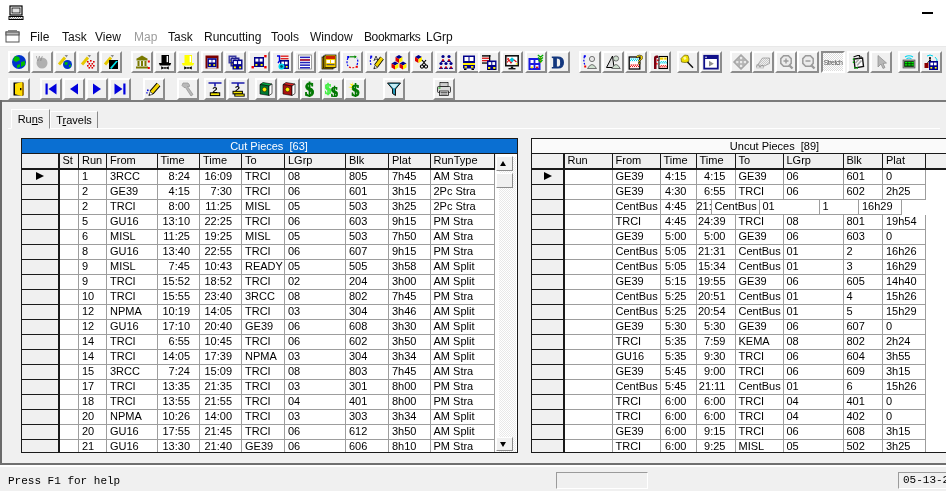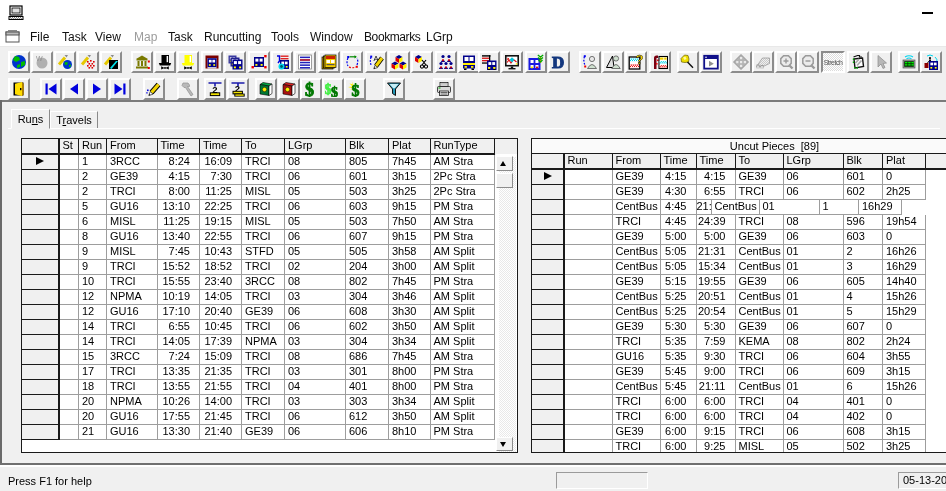--- a/index.html
+++ b/index.html
@@ -45,21 +45,21 @@
 .vscroll { position:absolute; right:0; top:15px; width:21px; bottom:0; background:#fff; }
 .sbar { position:absolute; left:3px; right:0.5px; top:3px; bottom:0;
   background:repeating-conic-gradient(#ffffff 0% 25%, #e9e9e9 0% 50%) 0 0/2px 2px; }
 .sbtn { position:absolute; left:0; width:17.5px; height:14.5px; background:#f0f0f0;
   border:1.5px solid; border-color:#ffffff #8c8c8c #8c8c8c #ffffff; }
 .sbtn:after { content:""; position:absolute; left:3.5px; width:0; height:0; }
 .sbtn.up:after { top:4px; border-left:3.8px solid transparent; border-right:3.8px solid transparent; border-bottom:5px solid #000; }
 .sbtn.dn:after { top:4px; border-left:3.8px solid transparent; border-right:3.8px solid transparent; border-top:5px solid #000; }
 .sthumb { position:absolute; left:0; width:17.5px; height:14.5px; background:#f0f0f0;
   border:1.5px solid; border-color:#ffffff #8c8c8c #8c8c8c #ffffff; }
-.statusbar { position:absolute; left:0; top:470px; width:946px; height:21px; background:#f0f0f0; font-size:11px; color:#000; }
+.statusbar { position:absolute; left:0; top:470px; width:946px; height:21px; background:#f0f0f0; font-size:11px; color:#000;font-family:Liberation Mono, monospace; }
 .spanel { position:absolute; top:2px; height:17px; border:1px solid; border-color:#9b9b9b #fff #fff #9b9b9b;
   padding:1px 4px; line-height:13px; white-space:nowrap; overflow:hidden; }
 </style></head><body>
 
 <div class="titlebar">
   <div class="title-ic"><svg width="16" height="16" viewBox="0 0 16 16">
         <rect x="2" y="1" width="12" height="9" fill="#fff" stroke="#000" stroke-width="1.2"></rect>
         <rect x="4" y="3" width="8" height="5" fill="#dfdfdf" stroke="#000" stroke-width="0.8"></rect>
         <rect x="1" y="11.5" width="14" height="3" fill="#fff" stroke="#000" stroke-width="1"></rect>
         <path d="M2 12.5 h12 M2.8 13.5 h11" stroke="#000" stroke-width="0.5" stroke-dasharray="1 1"></path>
@@ -653,20 +653,21 @@
 <div class="client">
   <div class="client-topline"></div>
   <div class="client-leftline"></div>
   <div class="tab" style="left:11px; top:8.5px; width:39px; height:20px; line-height:19px; z-index:2">Ru<u>n</u>s</div>
   <div class="tab" style="left:50px; top:10.5px; width:48px; height:18px; line-height:17px;">T<u>r</u>avels</div>
   <div class="tabline"></div>
   <div class="client-botline"></div>
   <div class="client-botline2"></div>
 
   <div class="grid" style="left:20.5px; top:38px; width:497px; height:315px;">
+    <div class="gtitle">Cut Pieces&nbsp; [63]</div>
     <div class="grow ghead">
 <div class="gsel" style="width:38px"></div>
 <div class="gcell hcell" style="width:19.5px">St</div>
 <div class="gcell hcell" style="width:28px">Run</div>
 <div class="gcell hcell" style="width:50.5px">From</div>
 <div class="gcell hcell" style="width:42.5px">Time</div>
 <div class="gcell hcell" style="width:42px">Time</div>
 <div class="gcell hcell" style="width:43px">To</div>
 <div class="gcell hcell" style="width:61px">LGrp</div>
 <div class="gcell hcell" style="width:43px">Blk</div>
@@ -726,21 +727,21 @@
         <div class="gcell" style="width:43px">603</div>
         <div class="gcell" style="width:41.5px">9h15</div>
         <div class="gcell" style="width:64px">PM Stra</div>
       </div>
 <div class="grow">
         <div class="gsel" style="width:38px"></div>
         <div class="gcell" style="width:19.5px"></div>
         <div class="gcell" style="width:28px">6</div>
         <div class="gcell" style="width:50.5px">MISL</div>
         <div class="gcell tc" style="width:42.5px">11:25</div>
-        <div class="gcell tc" style="width:42px">19:15</div>
+        <div class="gcell tc" style="width:42px">19:25</div>
         <div class="gcell" style="width:43px">MISL</div>
         <div class="gcell" style="width:61px">05</div>
         <div class="gcell" style="width:43px">503</div>
         <div class="gcell" style="width:41.5px">7h50</div>
         <div class="gcell" style="width:64px">AM Stra</div>
       </div>
 <div class="grow">
         <div class="gsel" style="width:38px"></div>
         <div class="gcell" style="width:19.5px"></div>
         <div class="gcell" style="width:28px">8</div>
@@ -753,21 +754,21 @@
         <div class="gcell" style="width:41.5px">9h15</div>
         <div class="gcell" style="width:64px">PM Stra</div>
       </div>
 <div class="grow">
         <div class="gsel" style="width:38px"></div>
         <div class="gcell" style="width:19.5px"></div>
         <div class="gcell" style="width:28px">9</div>
         <div class="gcell" style="width:50.5px">MISL</div>
         <div class="gcell tc" style="width:42.5px">7:45</div>
         <div class="gcell tc" style="width:42px">10:43</div>
-        <div class="gcell" style="width:43px">STFD</div>
+        <div class="gcell" style="width:43px">READY</div>
         <div class="gcell" style="width:61px">05</div>
         <div class="gcell" style="width:43px">505</div>
         <div class="gcell" style="width:41.5px">3h58</div>
         <div class="gcell" style="width:64px">AM Split</div>
       </div>
 <div class="grow">
         <div class="gsel" style="width:38px"></div>
         <div class="gcell" style="width:19.5px"></div>
         <div class="gcell" style="width:28px">9</div>
         <div class="gcell" style="width:50.5px">TRCI</div>
@@ -846,21 +847,21 @@
       </div>
 <div class="grow">
         <div class="gsel" style="width:38px"></div>
         <div class="gcell" style="width:19.5px"></div>
         <div class="gcell" style="width:28px">15</div>
         <div class="gcell" style="width:50.5px">3RCC</div>
         <div class="gcell tc" style="width:42.5px">7:24</div>
         <div class="gcell tc" style="width:42px">15:09</div>
         <div class="gcell" style="width:43px">TRCI</div>
         <div class="gcell" style="width:61px">08</div>
-        <div class="gcell" style="width:43px">686</div>
+        <div class="gcell" style="width:43px">803</div>
         <div class="gcell" style="width:41.5px">7h45</div>
         <div class="gcell" style="width:64px">AM Stra</div>
       </div>
 <div class="grow">
         <div class="gsel" style="width:38px"></div>
         <div class="gcell" style="width:19.5px"></div>
         <div class="gcell" style="width:28px">17</div>
         <div class="gcell" style="width:50.5px">TRCI</div>
         <div class="gcell tc" style="width:42.5px">13:35</div>
         <div class="gcell tc" style="width:42px">21:35</div>
@@ -984,21 +985,21 @@
           <div class="gcell blank" style="width:90px"></div>
         </div>
 <div class="grow">
           <div class="gsel" style="width:33px"></div>
           <div class="gcell" style="width:48px"></div>
           <div class="gcell" style="width:48px">TRCI</div>
           <div class="gcell tc" style="width:36px">4:45</div>
           <div class="gcell tc" style="width:39px">24:39</div>
           <div class="gcell" style="width:48px">TRCI</div>
           <div class="gcell" style="width:60px">08</div>
-          <div class="gcell" style="width:39.5px">596</div>
+          <div class="gcell" style="width:39.5px">801</div>
           <div class="gcell" style="width:42.5px">19h54</div>
           <div class="gcell blank" style="width:90px"></div>
         </div>
 <div class="grow">
           <div class="gsel" style="width:33px"></div>
           <div class="gcell" style="width:48px"></div>
           <div class="gcell" style="width:48px">GE39</div>
           <div class="gcell tc" style="width:36px">5:00</div>
           <div class="gcell tc" style="width:39px">5:00</div>
           <div class="gcell" style="width:48px">GE39</div>

